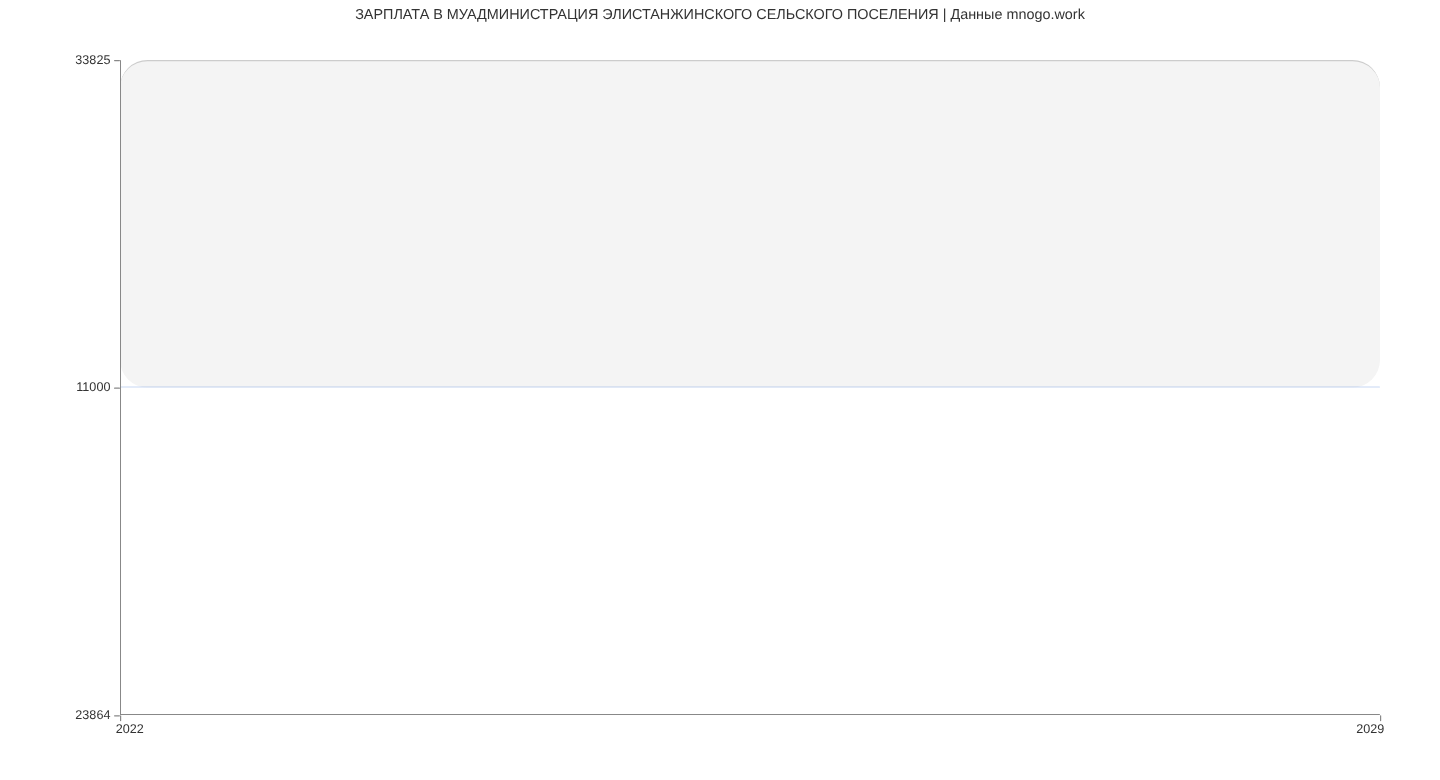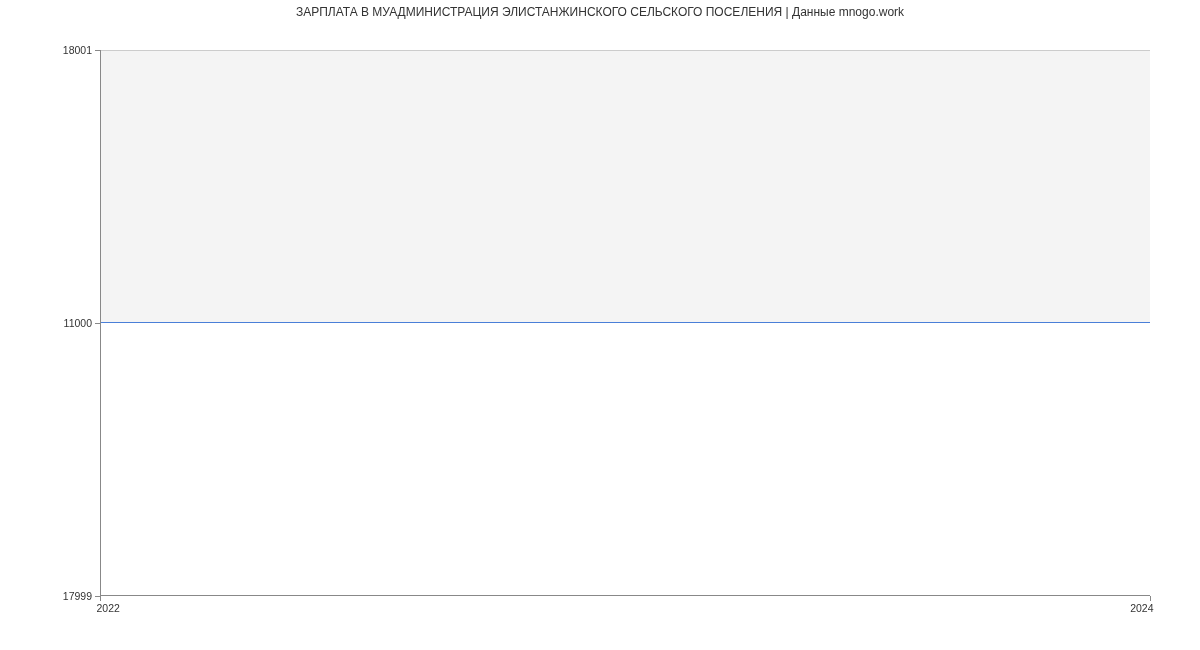--- a/index.html
+++ b/index.html
@@ -1,18 +1,19 @@
 <!DOCTYPE html>
 <html><head>
   <meta charset="utf-8">
   <style>
     * {
       margin: 0;
       padding: 0;
       box-sizing: border-box;
+      border-radius: 23px;
     }
     body {
       font-family: Verdana, Geneva, sans-serif;
       background: #ffffff;
       width: 1200px;
       height: 650px;
       position: relative;
     }
     .chart-container {
       position: relative;
@@ -128,20 +129,20 @@
     <div class="axis-left"></div>
     <div class="axis-bottom"></div>
 
     <div class="tick-mark-y" style="top:0"></div>
     <div class="tick-mark-y" style="top:50%"></div>
     <div class="tick-mark-y" style="top:100%"></div>
 
     <div class="tick-mark-x" style="left:0"></div>
     <div class="tick-mark-x" style="left:100%"></div>
 
-    <div class="y-tick y-tick-top">18001</div>
+    <div class="y-tick y-tick-top">33825</div>
     <div class="y-tick y-tick-mid">11000</div>
-    <div class="y-tick y-tick-bot">17999</div>
+    <div class="y-tick y-tick-bot">23864</div>
 
     <div class="x-tick x-tick-left">2022</div>
-    <div class="x-tick x-tick-right">2024</div>
+    <div class="x-tick x-tick-right">2029</div>
   </div>
 </div>
 
 </body></html>

